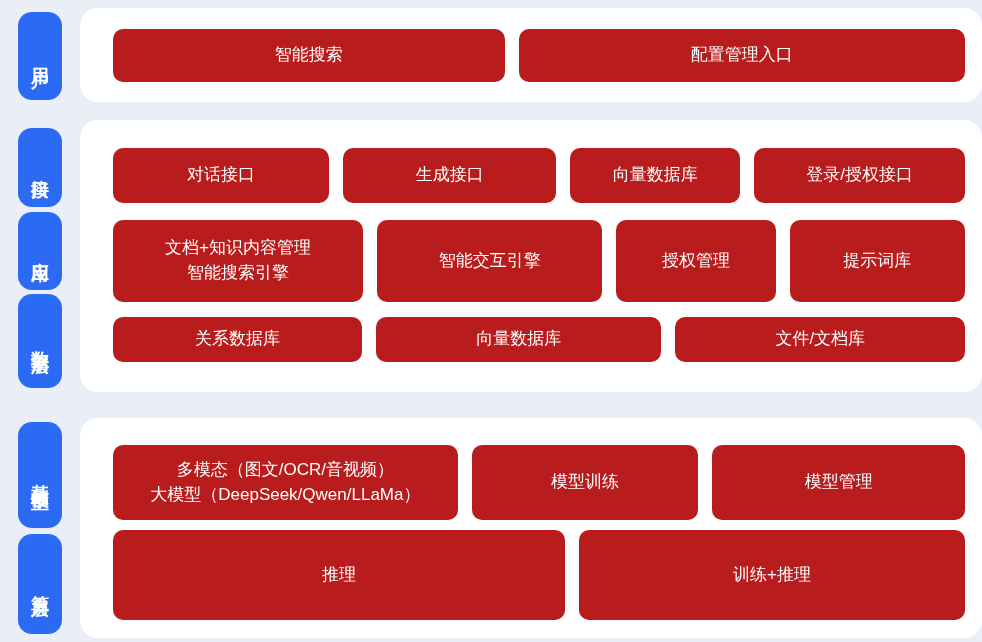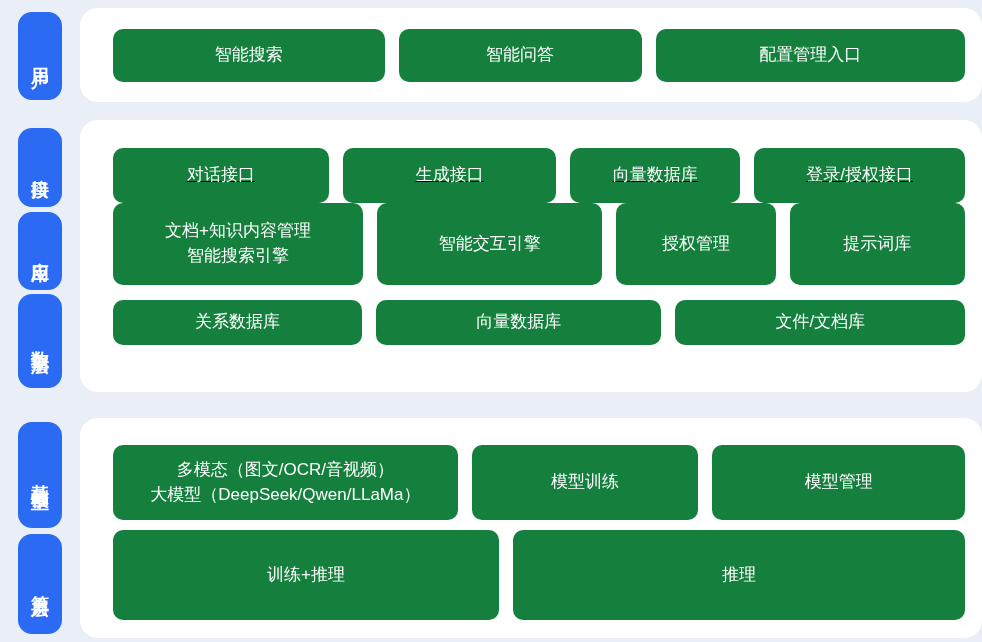--- a/index.html
+++ b/index.html
@@ -24,30 +24,30 @@
     flex:1 1 auto; background:#ffffff; border-radius:18px;
     padding-left:33px; padding-right:17px;
     display:flex; flex-direction:column;
   }
   .panel-user { justify-content:center; }
   .panel-mid  { padding-top:28px; }
   .panel-base { padding-top:27px; }
 
   .row { display:flex; gap:14px; }
   .node {
-    background:#15803d; border-radius:10px; color:#fff;
+    background:#b91c1c; border-radius:10px; color:#fff;
     font-size:17px; line-height:1.45; text-align:center; white-space:pre-line;
     display:flex; align-items:center; justify-content:center;
     flex:1 1 0;
   }
 
   
   .row-user  { height:53px; }
-  .row-api   { height:55px;text-decoration:underline; }
-  .row-app   { height:82px; }
+  .row-api   { height:55px; }
+  .row-app   { height:82px; margin-top:17px; }
   .row-data  { height:45px; margin-top:15px; }
   .row-model { height:75px; }
   .row-compute { height:90px; margin-top:10px; }
 
   
   .pill-user    { height:88px; margin-top:4px; }
   .pill-api     { height:79px; margin-top:8px; }
   .pill-app     { height:78px; margin-top:5px; }
   .pill-data    { height:94px; margin-top:4px; }
   .pill-basemod { height:106px; margin-top:4px; }
@@ -58,21 +58,20 @@
 
 <div class="canvas">
 
   <section class="band band-user">
     <div class="rail">
       <div class="pill pill-user">用户</div>
     </div>
     <div class="panel panel-user">
       <div class="row row-user">
         <div class="node" style="flex-grow:273">智能搜索</div>
-        <div class="node" style="flex-grow:244">智能问答</div>
         <div class="node" style="flex-grow:311">配置管理入口</div>
       </div>
     </div>
   </section>
 
   <section class="band band-mid">
     <div class="rail">
       <div class="pill pill-api">接口</div>
       <div class="pill pill-app">应用</div>
       <div class="pill pill-data">数据层</div>
@@ -105,19 +104,19 @@
       <div class="pill pill-compute">算力层</div>
     </div>
     <div class="panel panel-base">
       <div class="row row-model">
         <div class="node" style="flex-grow:333">多模态（图文/OCR/音视频）
 大模型（DeepSeek/Qwen/LLaMa）</div>
         <div class="node" style="flex-grow:219">模型训练</div>
         <div class="node" style="flex-grow:244">模型管理</div>
       </div>
       <div class="row row-compute">
+        <div class="node" style="flex-grow:452">推理</div>
         <div class="node" style="flex-grow:386">训练+推理</div>
-        <div class="node" style="flex-grow:452">推理</div>
       </div>
     </div>
   </section>
 
 </div>
 
 </body></html>

